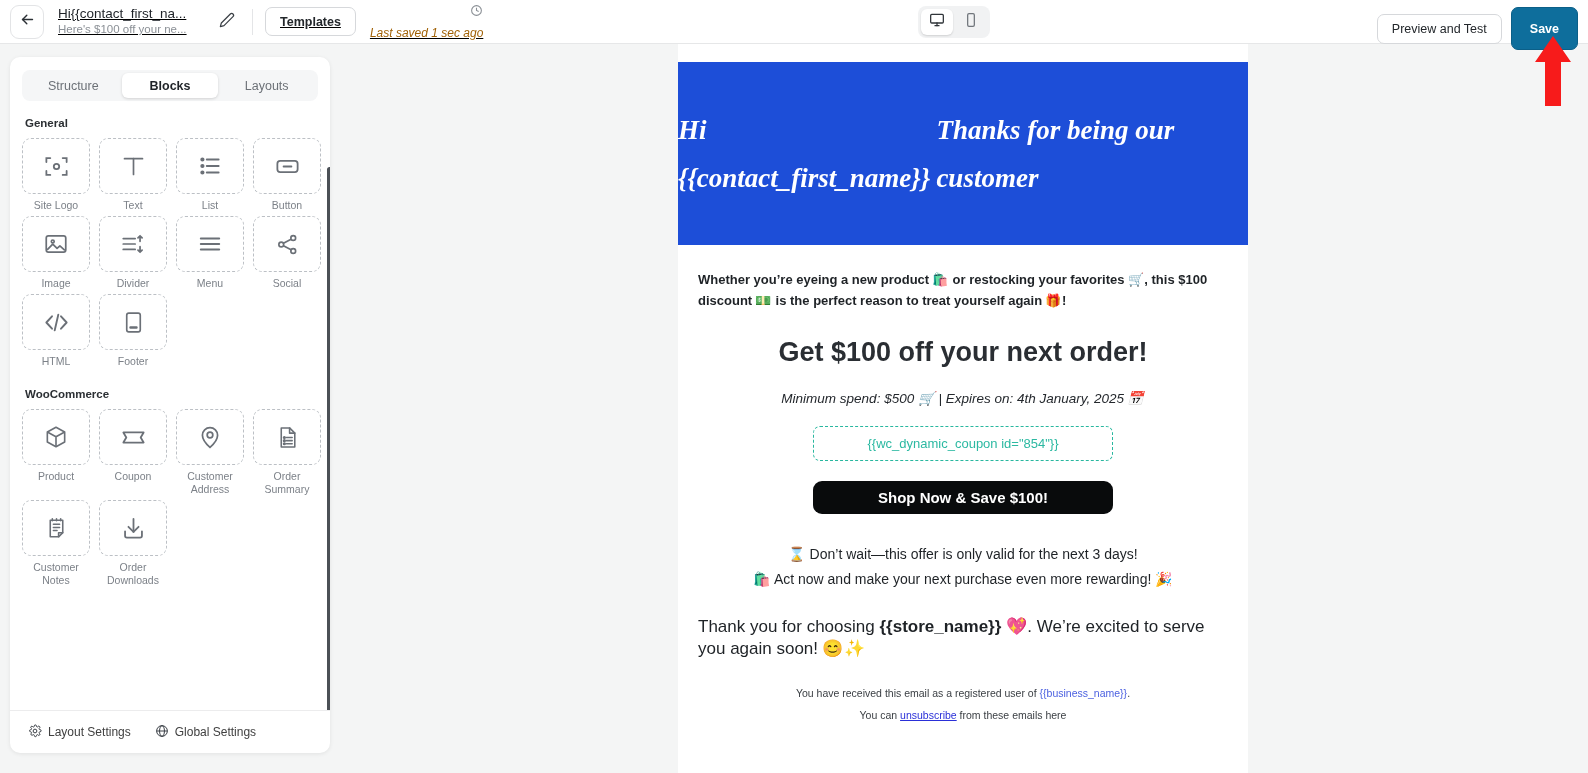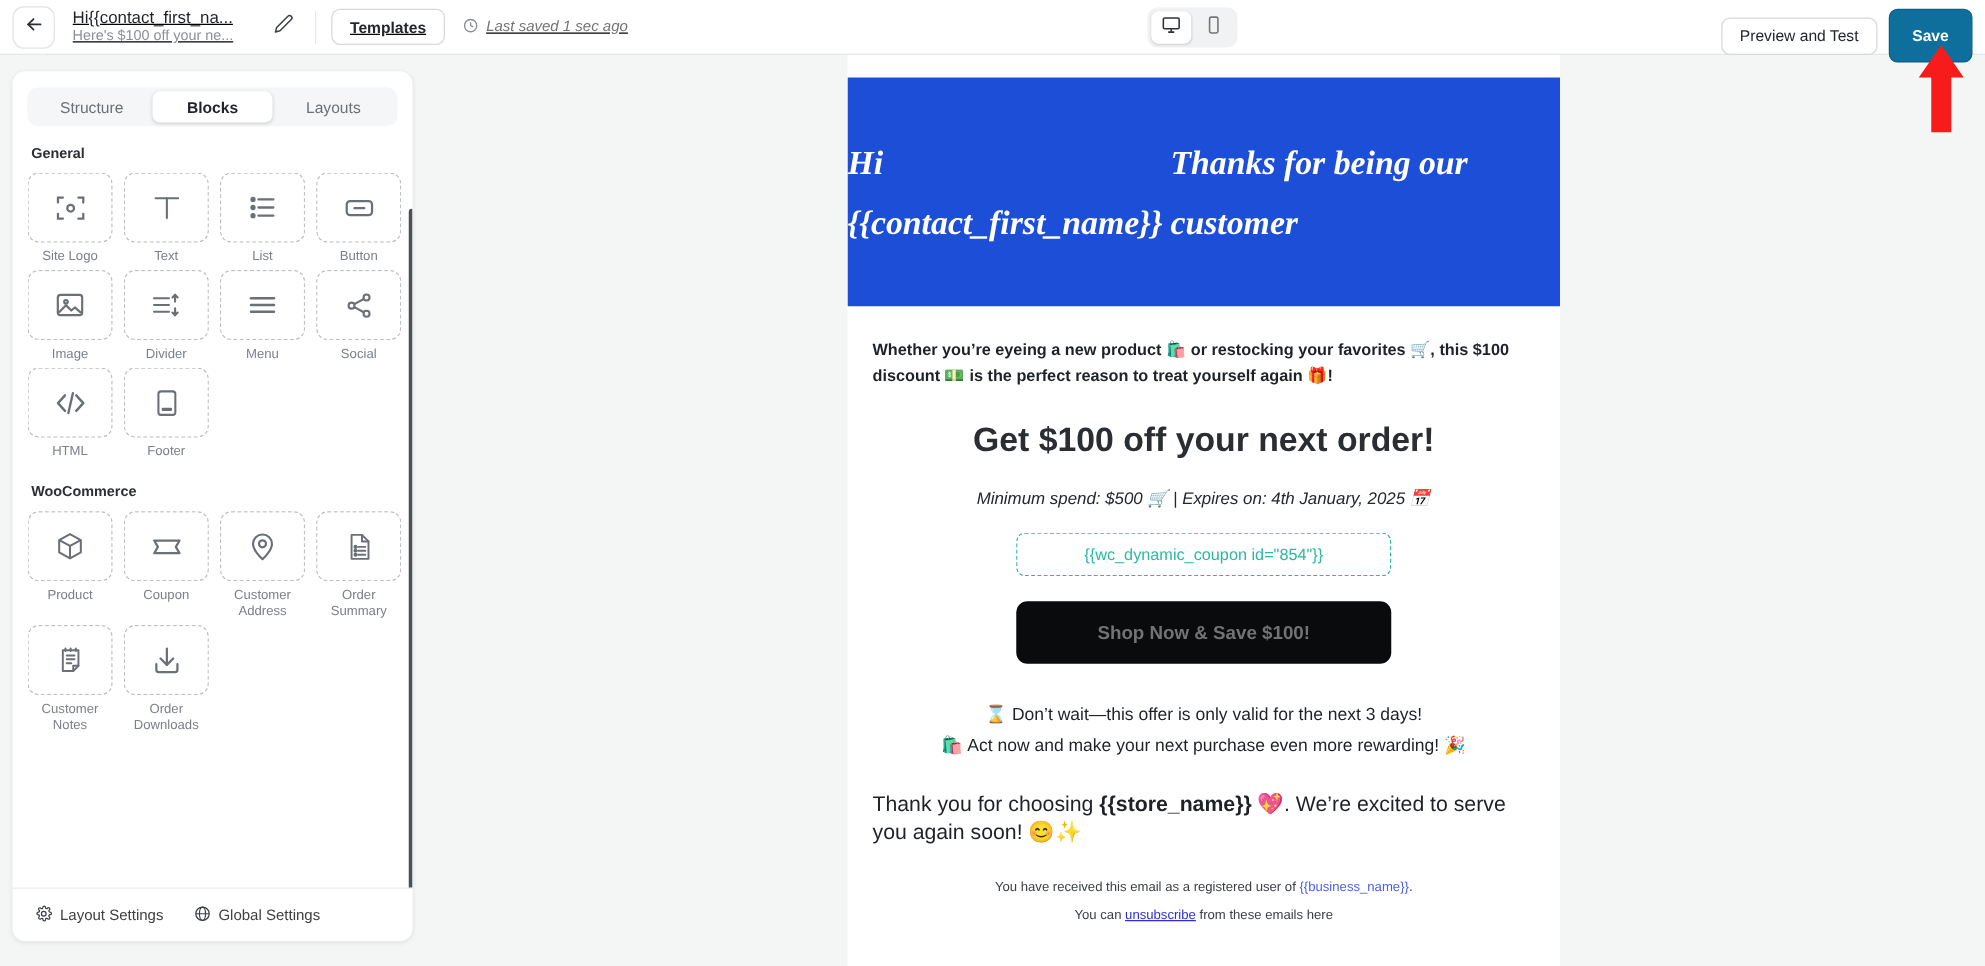--- a/index.html
+++ b/index.html
@@ -42,22 +42,22 @@
   }
   .vdiv { width: 1px; height: 26px; background: #e4e5e7; margin: 0 12px; }
   .templates-btn {
     height: 29px; padding: 0 14px;
     border: 1px solid #d6d8db; border-radius: 7px;
     background: #fff; color: #23272b;
     font-size: 12.5px; font-weight: bold;
     display: flex; align-items: center; cursor: pointer;
   }
   .saved {
-    margin-left: 14px; display: flex; align-items: flex-start; gap: 6px;
-    color: #737373; font-size: 12px; font-style: italic;
+    margin-left: 14px; display: flex; align-items: flex-end; gap: 6px;
+    color: #a16207; font-size: 12px; font-style: italic; flex-direction: column;
   }
   .device-toggle {
     position: absolute; left: 918px; top: 6px;
     height: 32px; background: #f1f2f3; border-radius: 8px;
     display: flex; align-items: center; padding: 3px; gap: 2px;
   }
   .dev-btn {
     width: 32px; height: 26px; border-radius: 6px;
     display: flex; align-items: center; justify-content: center;
     cursor: pointer;
@@ -178,24 +178,24 @@
     text-align: center; font-style: italic; font-size: 13.5px;
     color: #24282d; margin-top: 22px;
   }
   .coupon-box {
     margin: 20px auto 0 auto; width: 300px; height: 35px;
     border: 1px dashed #29b79f; border-radius: 7px;
     display: flex; align-items: center; justify-content: center;
     color: #2cb9a2; font-size: 13px; cursor: pointer;
   }
   .cta-btn {
-    margin: 20px auto 0 auto; width: 300px; height: 50px;
+    margin: 20px auto 0 auto; width: 300px; height: 33px;
     background: #090b0c; border-radius: 9px;
     display: flex; align-items: center; justify-content: center;
-    color: #737373; font-size: 15px; font-weight: bold; cursor: pointer;
+    color: #ffffff; font-size: 15px; font-weight: bold; cursor: pointer;
   }
   .urgency {
     text-align: center; margin-top: 28px;
     font-size: 14px; color: #1e2226; line-height: 25px;
   }
   .thanks {
     margin-top: 24px; font-size: 17px; color: #1e2226; line-height: 22px;
   }
   .thanks b { font-weight: bold; }
   .email-footer {

